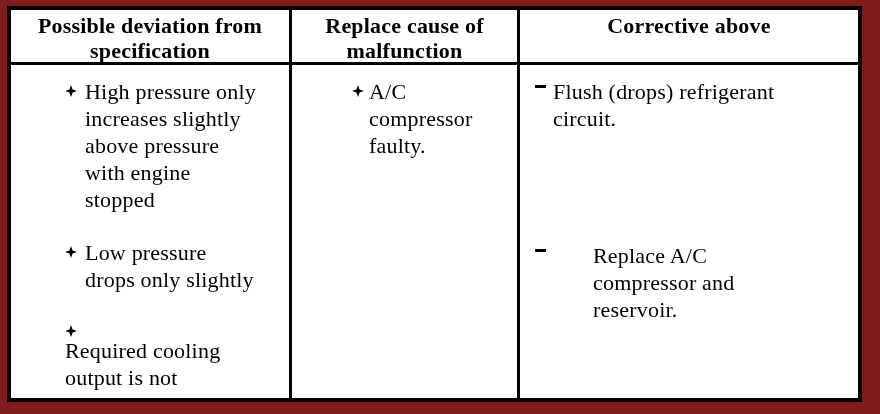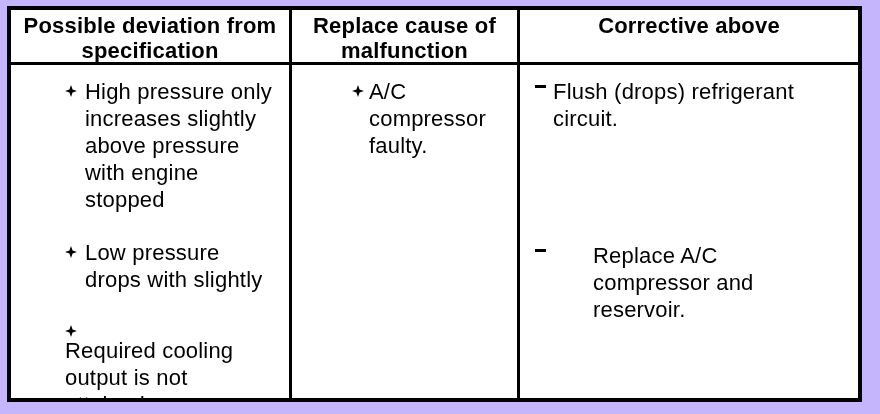--- a/index.html
+++ b/index.html
@@ -9,22 +9,23 @@
     width: 880px;
     height: 414px;
     font-family: "Liberation Sans", sans-serif;
     color: #000000;
     -webkit-font-smoothing: none;
   }
   .page {
     position: relative;
     width: 880px;
     height: 414px;
-    background: #c4b5fd;
+    background: #7f1d1d;
     overflow: hidden;
+    font-family: Liberation Serif, serif;
   }
   .ttable {
     position: absolute;
     left: 7px;
     top: 6px;
     width: 855px;
     height: 396px;
     border: 4px solid #000000;
     box-sizing: border-box;
     display: grid;
@@ -103,21 +104,21 @@
         <span class="bullet-diamond"></span>
         <span class="item-text">High pressure only
 increases slightly
 above pressure
 with engine
 stopped</span>
       </div>
       <div class="item gap-dev-2">
         <span class="bullet-diamond"></span>
         <span class="item-text">Low pressure
-drops with slightly</span>
+drops only slightly</span>
       </div>
       <div class="item gap-dev-3">
         <span class="bullet-diamond"></span>
         <span class="item-text">Required cooling
 output is not
 attained</span>
       </div>
     </div>
 
     <div class="cell body-cell col-cause v-rule">

